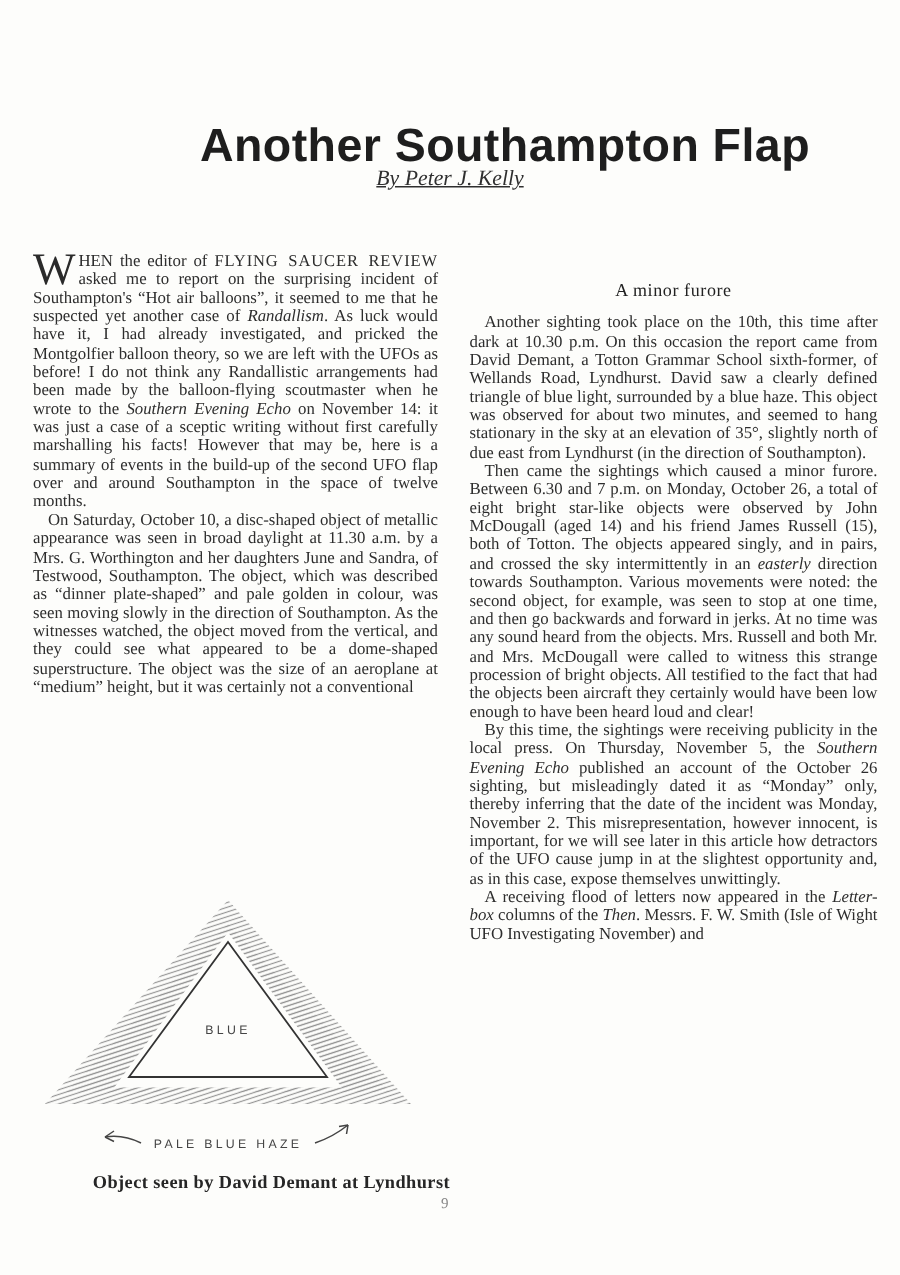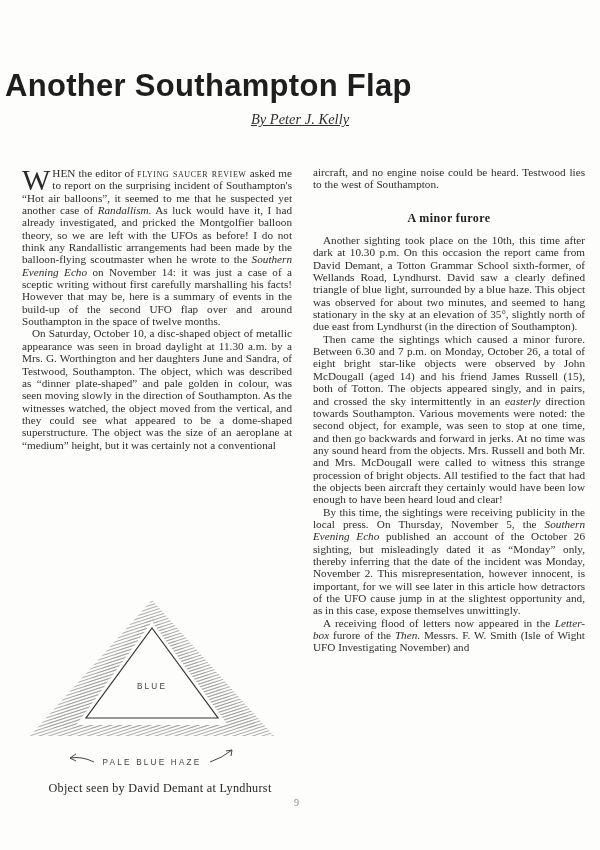--- a/index.html
+++ b/index.html
@@ -1,50 +1,50 @@
 <!DOCTYPE html>
 <html><head>
 <meta charset="utf-8">
 <style>
   html, body { margin: 0; padding: 0; }
   body {
     width: 600px; height: 850px; background: #fdfdfb; position: relative; overflow: hidden;
     font-family: "Liberation Serif", "DejaVu Serif", serif; color: #2a2a2a;
   }
   .title {
-    position: absolute; top: 63px; left: 0; width: 524px; text-align: left;
+    position: absolute; top: 63px; left: 0; width: 524px; text-align: right;
     font-family: "Liberation Sans", "DejaVu Sans", sans-serif; font-weight: bold;
-    font-size: 31px; letter-spacing: 0.3px; color: #1e1e1e; margin: 5px;
+    font-size: 31px; letter-spacing: 0.3px; color: #1e1e1e; margin: 16px;
   }
   .byline {
     position: absolute; top: 111px; left: 0; width: 600px; text-align: center;
     font-style: italic; font-size: 14.5px; color: #2f2f2f; text-decoration: underline;
   }
   .col {
     position: absolute; top: 167px; width: 270px;
     font-size: 11.2px; line-height: 12.35px; text-align: justify; color: #2d2d2d;
   }
   .col.left { left: 22px; }
   .col.right { left: 313px; width: 272px; top: 166px; }
   .col p { margin: 0; text-indent: 10px; hyphens: manual; }
   .col p.noindent { text-indent: 0; }
   .dropcap {
     float: left; font-size: 30px; line-height: 22px; margin: 2px 2px 0 0; color: #2a2a2a;
   }
-  .sc { font-variant: small-caps; letter-spacing: 0.6px; font-size: 11px; }
+  .sc { font-variant: small-caps; letter-spacing: 0.6px; font-size: 16px; }
   .subhead {
-    text-align: center; font-weight: bold; font-size: 12px; letter-spacing: 0.4px;
+    text-align: center; font-weight: normal; font-size: 12px; letter-spacing: 0.4px;
     margin: 21px 0 10px 0; text-indent: 0; color: #222;
   }
   .figure {
     position: absolute; left: 22px; top: 598px; width: 260px; height: 190px;
   }
   .caption {
-    position: absolute; top: 781px; left: 20px; width: 280px; text-align: center;
-    font-weight: normal; font-size: 12.2px; letter-spacing: 0.3px; color: #262626;
+    position: absolute; top: 781px; left: 20px; width: 280px; text-align: right;
+    font-weight: bold; font-size: 12.2px; letter-spacing: 0.3px; color: #262626;
   }
   .pagenum {
     position: absolute; top: 797px; left: 294px; font-size: 10px; color: #888;
   }
   .haze-label {
     font-family: "Liberation Sans", "DejaVu Sans", sans-serif; font-size: 8.2px;
     letter-spacing: 2.2px; fill: #444;
   }
 </style>
 </head>
@@ -75,21 +75,20 @@
     <path d="M48,160 Q60,158 72,164" fill="none" stroke="#444" stroke-width="1"></path>
     <path d="M48,160 L54,156 M48,160 L54,163" fill="none" stroke="#444" stroke-width="1"></path>
     <path d="M188,164 Q200,160 210,152" fill="none" stroke="#444" stroke-width="1"></path>
     <path d="M210,152 L204,153 M210,152 L209,158" fill="none" stroke="#444" stroke-width="1"></path>
     <text class="haze-label" x="130" y="167" text-anchor="middle">PALE BLUE HAZE</text>
   </svg>
 </div>
 <div class="caption">Object seen by David Demant at Lyndhurst</div>
 
 <div class="col right">
-  <p class="noindent">aircraft, and no engine noise could be heard. Testwood lies to the west of Southampton.</p>
   <div class="subhead">A minor furore</div>
   <p>Another sighting took place on the 10th, this time after dark at 10.30 p.m. On this occasion the report came from David Demant, a Totton Grammar School sixth-former, of Wellands Road, Lyndhurst. David saw a clearly defined triangle of blue light, surrounded by a blue haze. This object was observed for about two minutes, and seemed to hang stationary in the sky at an elevation of 35°, slightly north of due east from Lyndhurst (in the direction of Southampton).</p>
   <p><span>Then came the sightings which caused a minor furore. Between 6.30 and 7 p.m. on Monday, October 26, a total of eight bright star-like objects were observed by John McDougall (aged 14) and his friend James Russell (15), both of Totton. The objects appeared singly, and in pairs, and crossed the sky intermittently in an </span><i>easterly</i><span> direction towards Southampton. Various movements were noted: the second object, for example, was seen to stop at one time, and then go backwards and forward in jerks. At no time was any sound heard from the objects. Mrs. Russell and both Mr. and Mrs. McDougall were called to witness this strange procession of bright objects. All testified to the fact that had the objects been aircraft they certainly would have been low enough to have been heard loud and clear!</span></p>
   <p><span>By this time, the sightings were receiving publicity in the local press. On Thursday, November 5, the </span><i>Southern Evening Echo</i><span> published an account of the October 26 sighting, but mislead­ingly dated it as “Monday” only, thereby inferring that the date of the incident was Monday, Novem­ber 2. This misrepresentation, however innocent, is important, for we will see later in this article how detractors of the UFO cause jump in at the slightest opportunity and, as in this case, expose themselves unwittingly.</span></p>
-  <p><span>A receiving flood of letters now appeared in the </span><i>Letter-box</i><span> furore of the </span><i>Then</i><span>. Messrs. F. W. Smith (Isle of Wight UFO Investigating November) and</span></p>
+  <p><span>A receiving flood of letters now appeared in the </span><i>Letter-box</i><span> columns of the </span><i>Then</i><span>. Messrs. F. W. Smith (Isle of Wight UFO Investigating November) and</span></p>
 </div>
 
 <div class="pagenum">9</div>
 
 </body></html>

